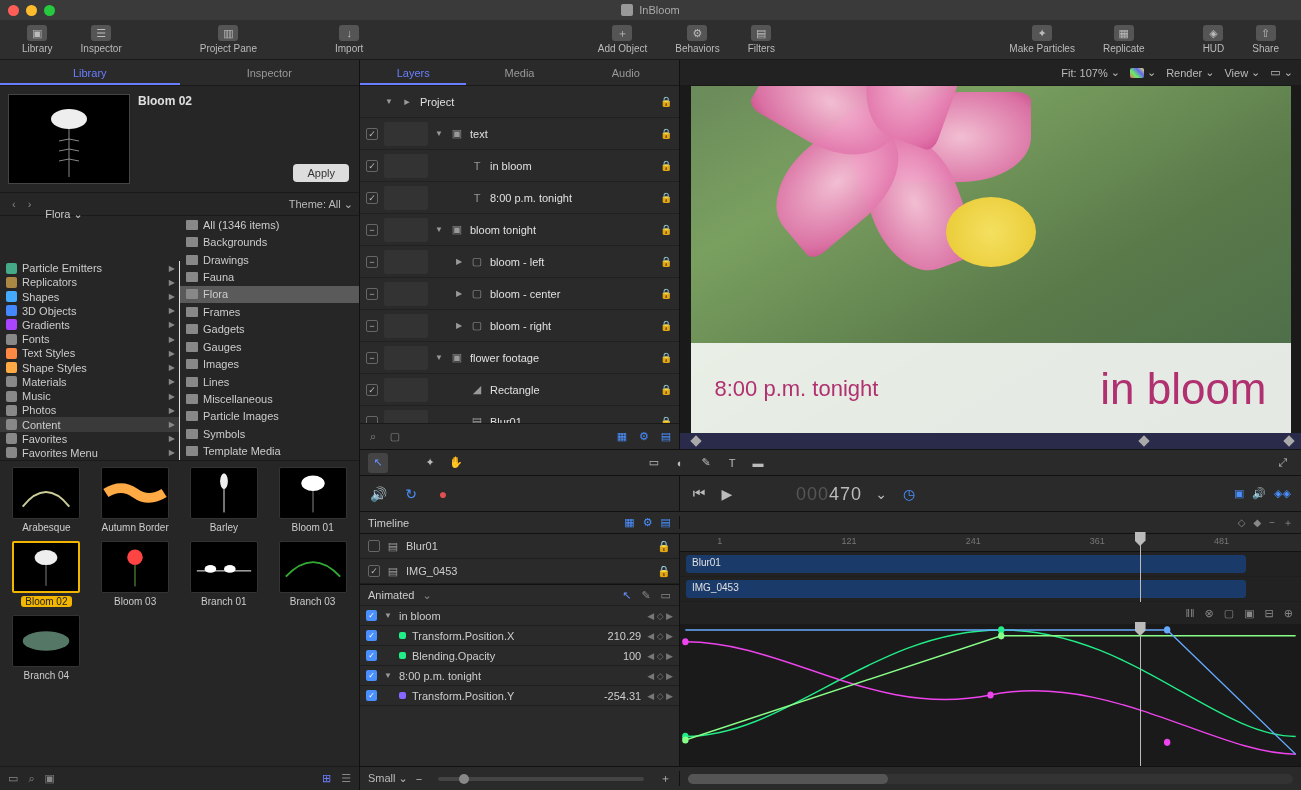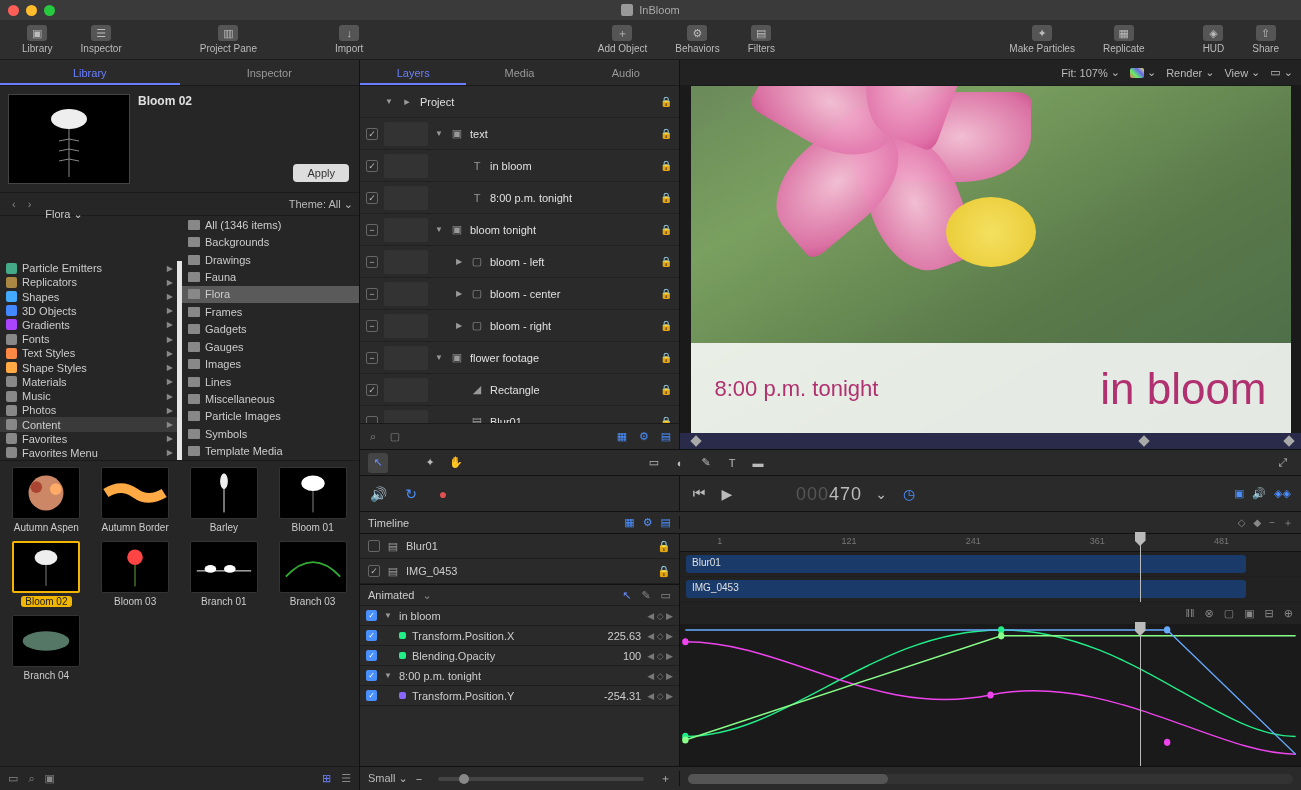--- a/index.html
+++ b/index.html
@@ -43,21 +43,21 @@
 
 
 .breadcrumb-row { height: 24px; display: flex; align-items: center; border-top: 1px solid #1a1a1a; border-bottom: 1px solid #1a1a1a; padding: 0 6px; }
 .bc-arrow { color: #888; padding: 0 6px; cursor: pointer; }
 .bc-popup { color: #ccc; padding: 0 8px; cursor: pointer; margin-top: 20px; }
 .bc-right { margin-left: auto; color: #bbb; cursor: pointer; }
 
 
 .cat-columns { display: flex; height: 245px; border-bottom: 1px solid #1a1a1a; }
 .cat-col { flex: 1; overflow-y: auto; display: flex; flex-direction: column; }
-.cat-col:first-child { border-right: 5px solid #e5e5e5; margin-top: 45px; }
+.cat-col:first-child { border-right: 1px solid #e5e5e5; margin-top: 45px; }
 .cat-item { height: 18px; display: flex; align-items: center; padding: 0 6px; cursor: pointer; position: relative; }
 .cat-item.sel { background: #3a3a3a; }
 .cat-swatch { width: 11px; height: 11px; margin-right: 5px; border-radius: 2px; }
 .cat-arrow { position: absolute; right: 4px; color: #888; font-size: 8px; }
 .folder-item { height: 18px; display: flex; align-items: center; padding: 0 6px; cursor: pointer; gap: 5px; }
 .folder-item.sel { background: #5a5a5a; }
 .folder-icon { width: 12px; height: 10px; background: #888; border-radius: 1px; }
 
 
 .content-grid { flex: 1; overflow-y: auto; display: grid; grid-template-columns: repeat(4, 1fr); gap: 4px; padding: 4px; align-content: start; }
@@ -412,26 +412,24 @@
           <div class="folder-item">
             <span class="folder-icon"></span>
             <span>Template Media</span>
           </div>
         </div>
     </div>
     <div class="content-grid" id="content-grid">
         <div class="content-item">
           <div class="thumb">
             <svg width="68" height="52" viewBox="0 0 68 52">
-              <circle cx="34" cy="26" r="18" fill="#c86"></circle>
-              <circle cx="24" cy="20" r="6" fill="#a43"></circle>
-              <circle cx="44" cy="22" r="6" fill="#fa6"></circle>
+              <path d="M10 40 Q34 10 58 40" stroke="#cc9" fill="none" stroke-width="2"></path>
             </svg>
           </div>
-          <div class="nm">Autumn Aspen</div>
+          <div class="nm">Arabesque</div>
         </div>
         <div class="content-item">
           <div class="thumb">
             <svg width="68" height="52" viewBox="0 0 68 52">
               <path d="M4 26 Q20 16 34 26 Q48 36 64 26" stroke="#fa4" stroke-width="10" fill="none"></path>
             </svg>
           </div>
           <div class="nm">Autumn Border</div>
         </div>
         <div class="content-item">
@@ -757,21 +755,21 @@
             <span class="chk2" style="background:#4a8fff">✓</span>
             <span class="disclose">▼</span>
             <span class="param-name">in bloom</span>
             <span class="kf-nav">◀ ◇ ▶</span>
           </div>
           <div class="param-row">
             <span class="chk2" style="background:#4a8fff">✓</span>
             <span style="width:10px"></span>
             <span class="dot" style="background:#2e8"></span>
             <span class="param-name">Transform.Position.X</span>
-            <span class="param-val">225.63</span>
+            <span class="param-val">210.29</span>
             <span class="kf-nav">◀ ◇ ▶</span>
           </div>
           <div class="param-row">
             <span class="chk2" style="background:#4a8fff">✓</span>
             <span style="width:10px"></span>
             <span class="dot" style="background:#2e8"></span>
             <span class="param-name">Blending.Opacity</span>
             <span class="param-val">100</span>
             <span class="kf-nav">◀ ◇ ▶</span>
           </div>

